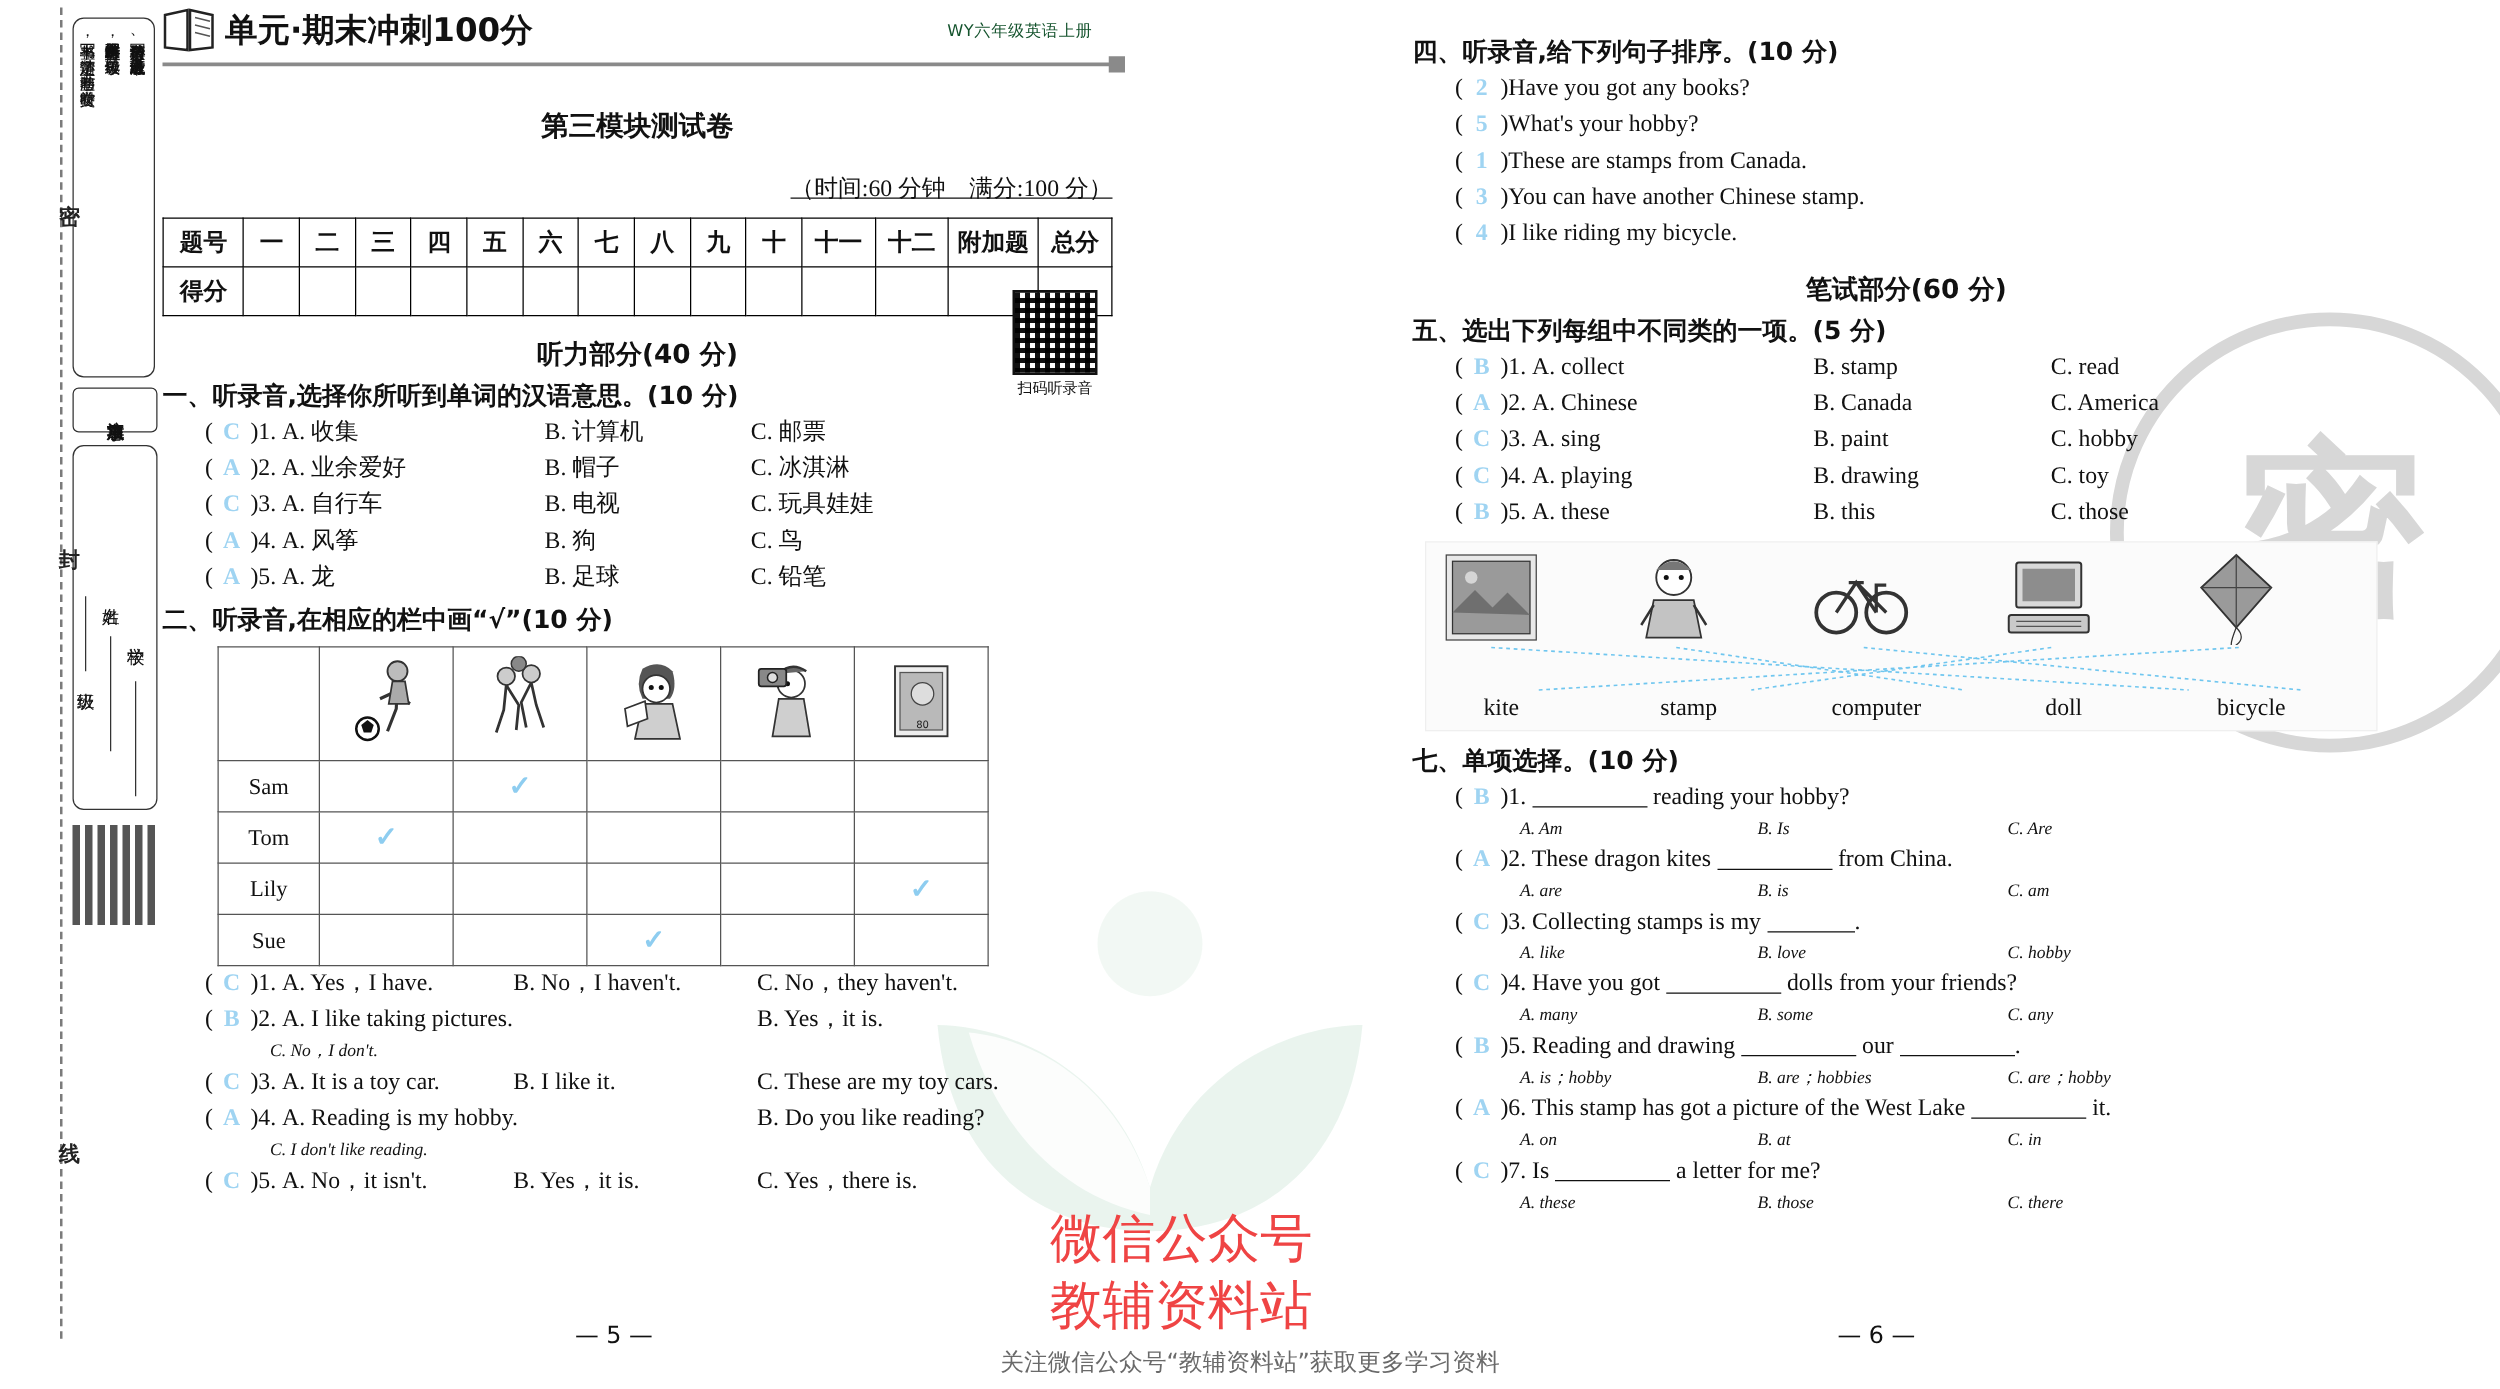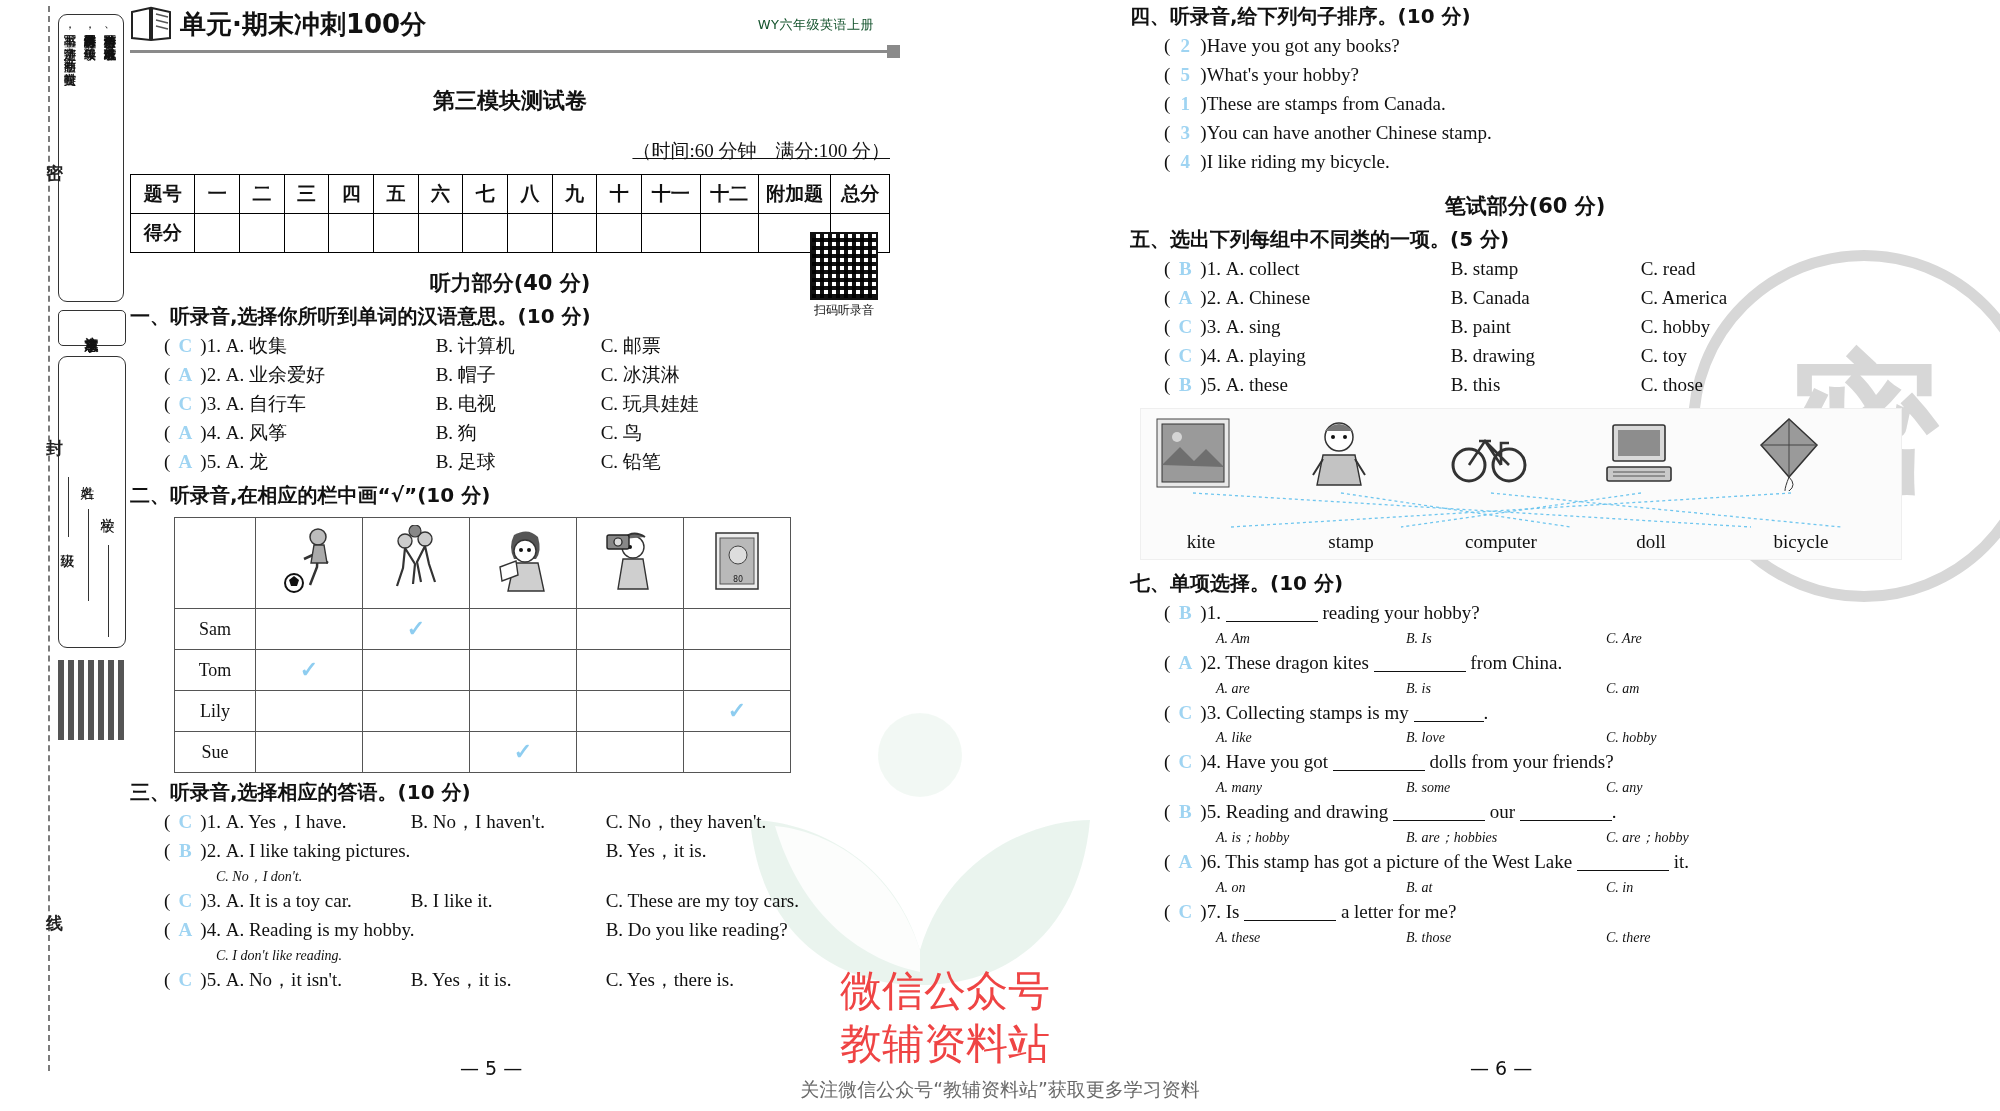--- a/index.html
+++ b/index.html
@@ -330,40 +330,39 @@
         <td class="name">Sue</td>
         <td></td>
         <td></td>
         <td class="tick">✓</td>
         <td></td>
         <td></td>
       </tr>
     </tbody>
       </table>
 
-    <div class="sec-h">三、听录音,选择相应的答语。(10 分)</div>
     <div class="q">(<span class="ans">C</span>)<span>1.</span>
       <span style="display:inline-block;width:185px">A. Yes，I have.</span><span style="display:inline-block;width:195px">B. No，I haven't.</span><span>C. No，they haven't.</span></div>
     <div class="q">(<span class="ans">B</span>)<span>2.</span>
       <span style="display:inline-block;width:380px">A. I like taking pictures.</span><span>B. Yes，it is.</span></div>
     <div class="sub">C. No，I don't.</div>
     <div class="q">(<span class="ans">C</span>)<span>3.</span>
       <span style="display:inline-block;width:185px">A. It is a toy car.</span><span style="display:inline-block;width:195px">B. I like it.</span><span>C. These are my toy cars.</span></div>
     <div class="q">(<span class="ans">A</span>)<span>4.</span>
       <span style="display:inline-block;width:380px">A. Reading is my hobby.</span><span>B. Do you like reading?</span></div>
     <div class="sub">C. I don't like reading.</div>
     <div class="q">(<span class="ans">C</span>)<span>5.</span>
       <span style="display:inline-block;width:185px">A. No，it isn't.</span><span style="display:inline-block;width:195px">B. Yes，it is.</span><span>C. Yes，there is.</span></div>
 
     <div class="foot-pg foot-l">— 5 —</div>
   </div>
 
   <div class="colR">
 
-    <div class="sec-h" style="margin-top:3px">四、听录音,给下列句子排序。(10 分)</div>
+    <div class="sec-h" style="margin-top:28px">四、听录音,给下列句子排序。(10 分)</div>
     <div class="q">(<span class="ans">2</span>)<span>Have you got any books?</span></div>
     <div class="q">(<span class="ans">5</span>)<span>What's your hobby?</span></div>
     <div class="q">(<span class="ans">1</span>)<span>These are stamps from Canada.</span></div>
     <div class="q">(<span class="ans">3</span>)<span>You can have another Chinese stamp.</span></div>
     <div class="q">(<span class="ans">4</span>)<span>I like riding my bicycle.</span></div>
 
     <div class="part-title">笔试部分(60 分)</div>
 
     <div class="sec-h">五、选出下列每组中不同类的一项。(5 分)</div>
     <div class="q">(<span class="ans">B</span>)<span>1.</span>

